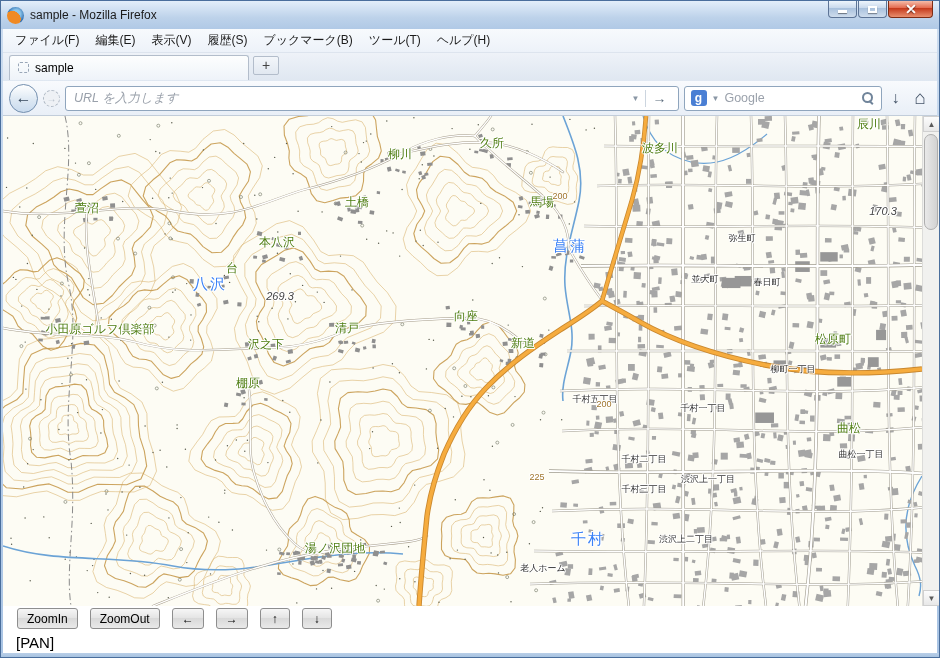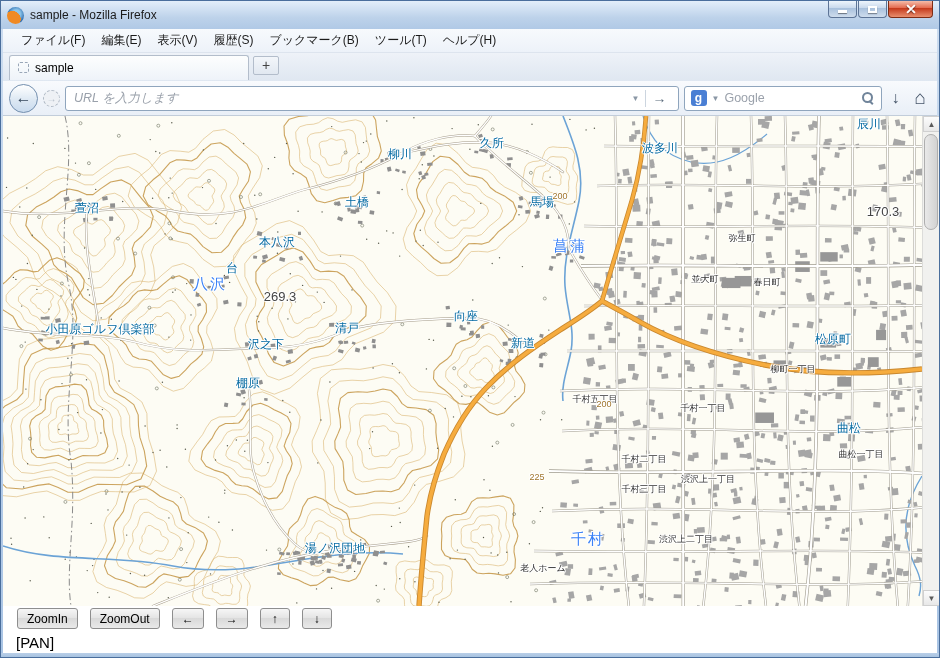--- a/index.html
+++ b/index.html
@@ -18,21 +18,21 @@
   .wbtn.close { width:45px; background:linear-gradient(#f4bca9,#e2674b 45%,#c43a1c 46%,#e98f6e); border-color:#7e2c14; }
   .glyph-min { width:9px; height:3px; background:#fff; box-shadow:0 1px 1px rgba(0,0,0,.45); margin-top:5px; }
   .glyph-max { width:9px; height:7px; border:2px solid #fff; box-shadow:0 1px 1px rgba(0,0,0,.35); }
   .glyph-close1, .glyph-close2 { position:absolute; left:50%; top:50%; width:11px; height:2px; background:#fff; box-shadow:0 1px 1px rgba(0,0,0,.35); }
   .glyph-close1 { transform:translate(-50%,-50%) rotate(45deg); }
   .glyph-close2 { transform:translate(-50%,-50%) rotate(-45deg); }
 
   .inner { margin:0 2px; background:#fff; }
 
   
-  .menubar { height:24px; background:linear-gradient(#f7fafd,#edf2f9); display:flex; align-items:center; padding:0 10px; border-bottom:1px solid #dde4ee; }
+  .menubar { height:24px; background:linear-gradient(#f7fafd,#edf2f9); display:flex; align-items:center; padding:0 4px; border-bottom:1px solid #dde4ee; }
   .menu-item { font-size:12px; color:#1b1b1b; padding:3px 8px; cursor:default; }
 
   
   .tabbar { height:28px; background:linear-gradient(#eef2f8,#dfe7f1); display:flex; align-items:center; padding:0 6px; }
   .tab { width:240px; height:25px; display:flex; align-items:center; gap:6px; padding:0 8px;
     border:1px solid #b3bdcb; border-bottom:none; border-radius:3px 3px 0 0; background:linear-gradient(#fdfefe,#eef3f9); font-size:12px; }
   .tab-favicon { width:11px; height:11px; border:1px dashed #9aa7b8; border-radius:2px; }
   .newtab-btn { width:26px; height:19px; margin:0 0 3px 4px; border:1px solid #b3bdcb; border-radius:2px;
     background:linear-gradient(#f3f6fa,#e1e8f1); font-size:14px; line-height:16px; text-align:center; color:#444; }
 
@@ -56,26 +56,26 @@
   .mag { position:relative; width:14px; height:14px; flex:0 0 auto; }
   .mag::before { content:""; position:absolute; left:1px; top:1px; width:7px; height:7px; border:2px solid #70849a; border-radius:50%; }
   .mag::after { content:""; position:absolute; left:9px; top:9px; width:5px; height:2px; background:#70849a; transform:rotate(45deg); transform-origin:0 0; }
   .nav-icon-btn { font-size:16px; color:#47566a; padding:0 5px; font-weight:bold; }
   .home-btn { font-size:19px; }
 
   
   .map-area { position:relative; width:936px; height:490px; background:#fdfcf4; overflow:hidden; }
   .map-canvas { position:absolute; left:0; top:0; }
   #map-labels { position:absolute; left:0; top:0; width:919px; height:490px; pointer-events:none; }
-  .mlabel { position:absolute; transform:translate(-50%,-50%); white-space:nowrap; color:#0369a1;
+  .mlabel { position:absolute; transform:translate(-50%,-50%); white-space:nowrap; color:#4d7c0f;
     text-shadow:1px 0 0 #fff,-1px 0 0 #fff,0 1px 0 #fff,0 -1px 0 #fff,1px 1px 0 #fff,-1px -1px 0 #fff; }
   .mlabel.place { font-size:12px; }
   .mlabel.big { font-size:15px; letter-spacing:2px; color:#3b82f6; }
   .mlabel.small { font-size:9px; color:#333; }
-  .mlabel.elev { font-size:13px; color:#444; }
+  .mlabel.elev { font-size:11px; color:#444;font-style:italic; }
   .mlabel.contour { font-size:9px; color:#a0762c; }
 
   .scrollbar { position:absolute; right:0; top:0; width:17px; height:490px; background:#f1f1ef; border-left:1px solid #dcdcda; }
   .sb-btn { width:17px; height:16px; background:linear-gradient(#fcfcfc,#e8e8e8); border:1px solid #d0d0d0; font-size:8px; color:#5a5a5a; text-align:center; line-height:15px; }
   .sb-btn.down { position:absolute; bottom:0; }
   .sb-thumb { position:absolute; top:18px; left:1px; width:14px; height:96px; border:1px solid #aeaeae; border-radius:7px; background:linear-gradient(90deg,#e9e9e9,#d2d2d2); }
 
   
   .toolbar { height:25px; background:#fff; display:flex; align-items:center; padding:0 14px; gap:12px; }
   .tb { height:21px; min-width:30px; padding:1px 9px; border:1px solid #8e8e8e; border-radius:3px;

